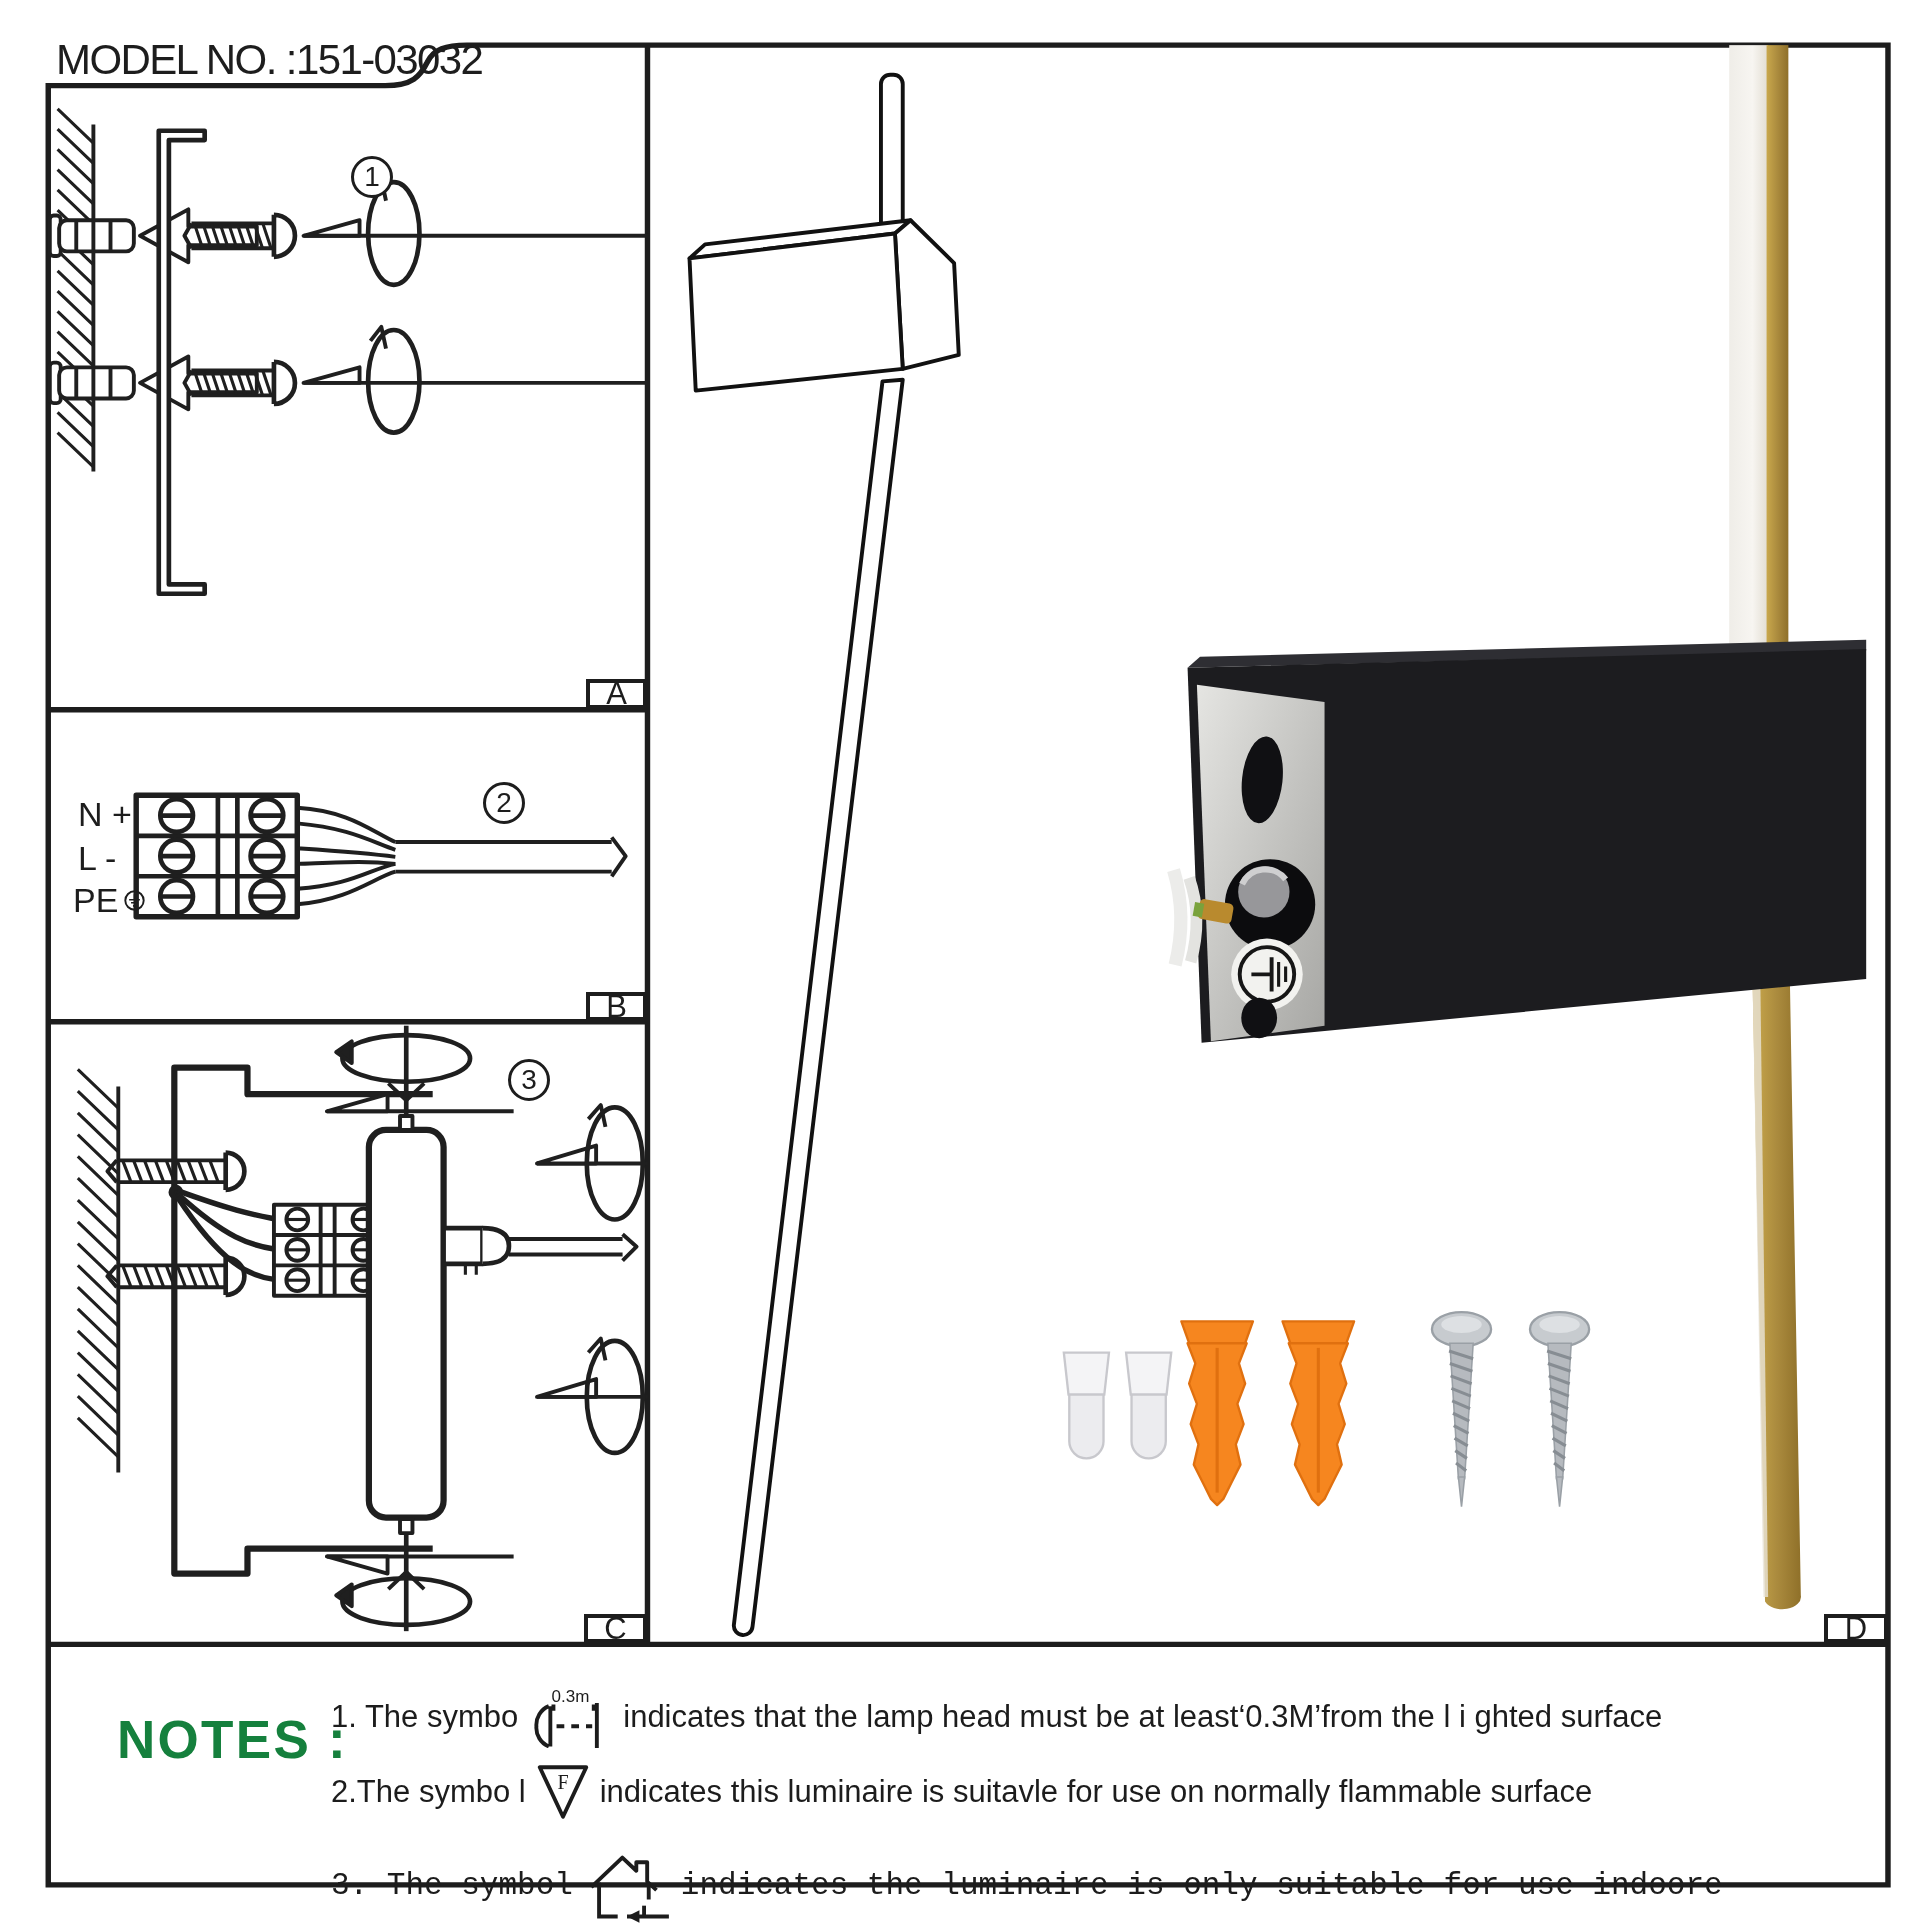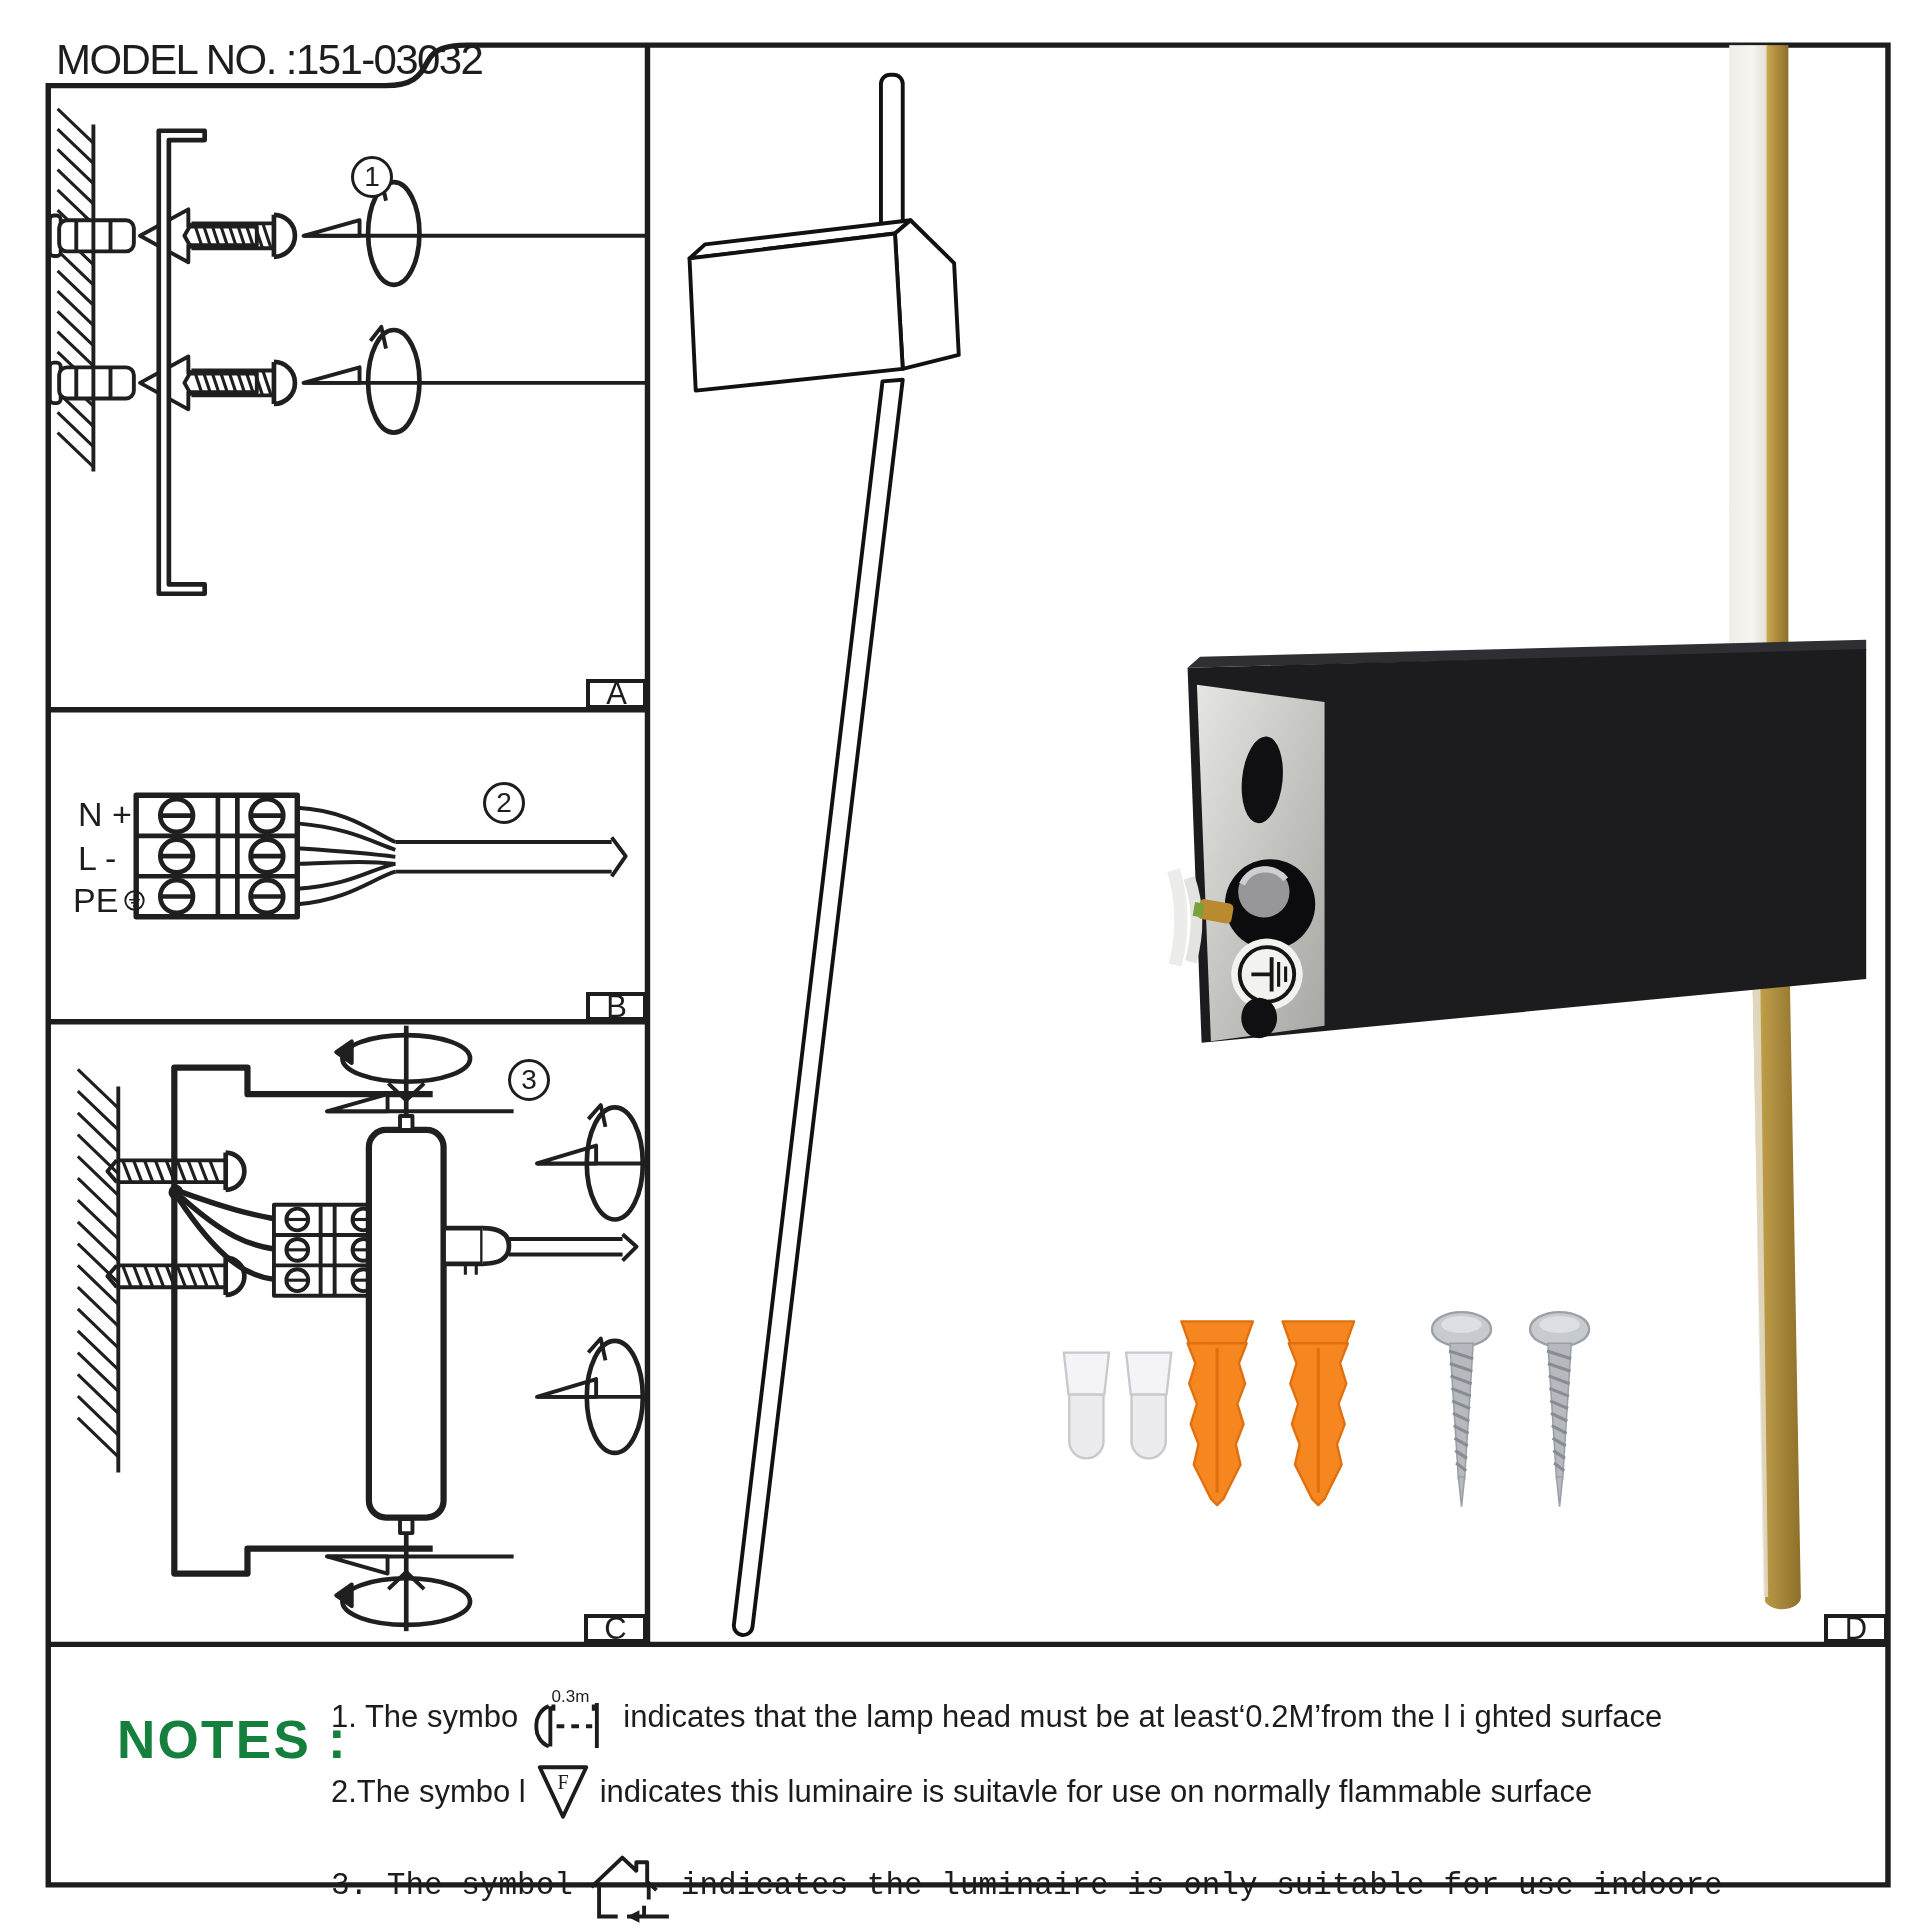--- a/index.html
+++ b/index.html
@@ -335,21 +335,21 @@
 <div class="abs notes-heading">NOTES :</div>
 
 <div class="note-row nr-1">
   <span>1. The symbo</span>
   <svg class="note-icon" width="87" height="62" viewBox="0 0 112 80" style="font-size:40px">
     <text x="56" y="20" font-size="22" text-anchor="middle" fill="#1c1c1c" font-family="Liberation Sans, sans-serif">0.3m</text>
     <path d="M30,26 V78 M28,26 a26,26 0 0 0 -16,26 a26,26 0 0 0 16,26" stroke="#1c1c1c" stroke-width="5" fill="none"></path>
     <path d="M38,52 H84" stroke="#1c1c1c" stroke-width="5" stroke-dasharray="10 9" fill="none"></path>
     <path d="M90,22 V80 M34,24 v8 M86,24 v8" stroke="#1c1c1c" stroke-width="5" fill="none"></path>
   </svg>
-  <span>indicates that the lamp head must be at least‘0.2M’from the l i ghted surface</span>
+  <span>indicates that the lamp head must be at least‘0.3M’from the l i ghted surface</span>
 </div>
 
 <div class="note-row nr-2">
   <span>2.The symbo l</span>
   <svg class="note-icon" width="56" height="62" viewBox="0 0 72 80" style="font-size:40px">
     <path d="M6,8 H66 L36,72 Z" fill="none" stroke="#1c1c1c" stroke-width="5" stroke-linejoin="round"></path>
     <text x="36" y="36" font-size="26" text-anchor="middle" fill="#1c1c1c" font-family="Liberation Serif, serif">F</text>
   </svg>
   <span>indicates this luminaire is suitavle for use on normally flammable surface</span>
 </div>

